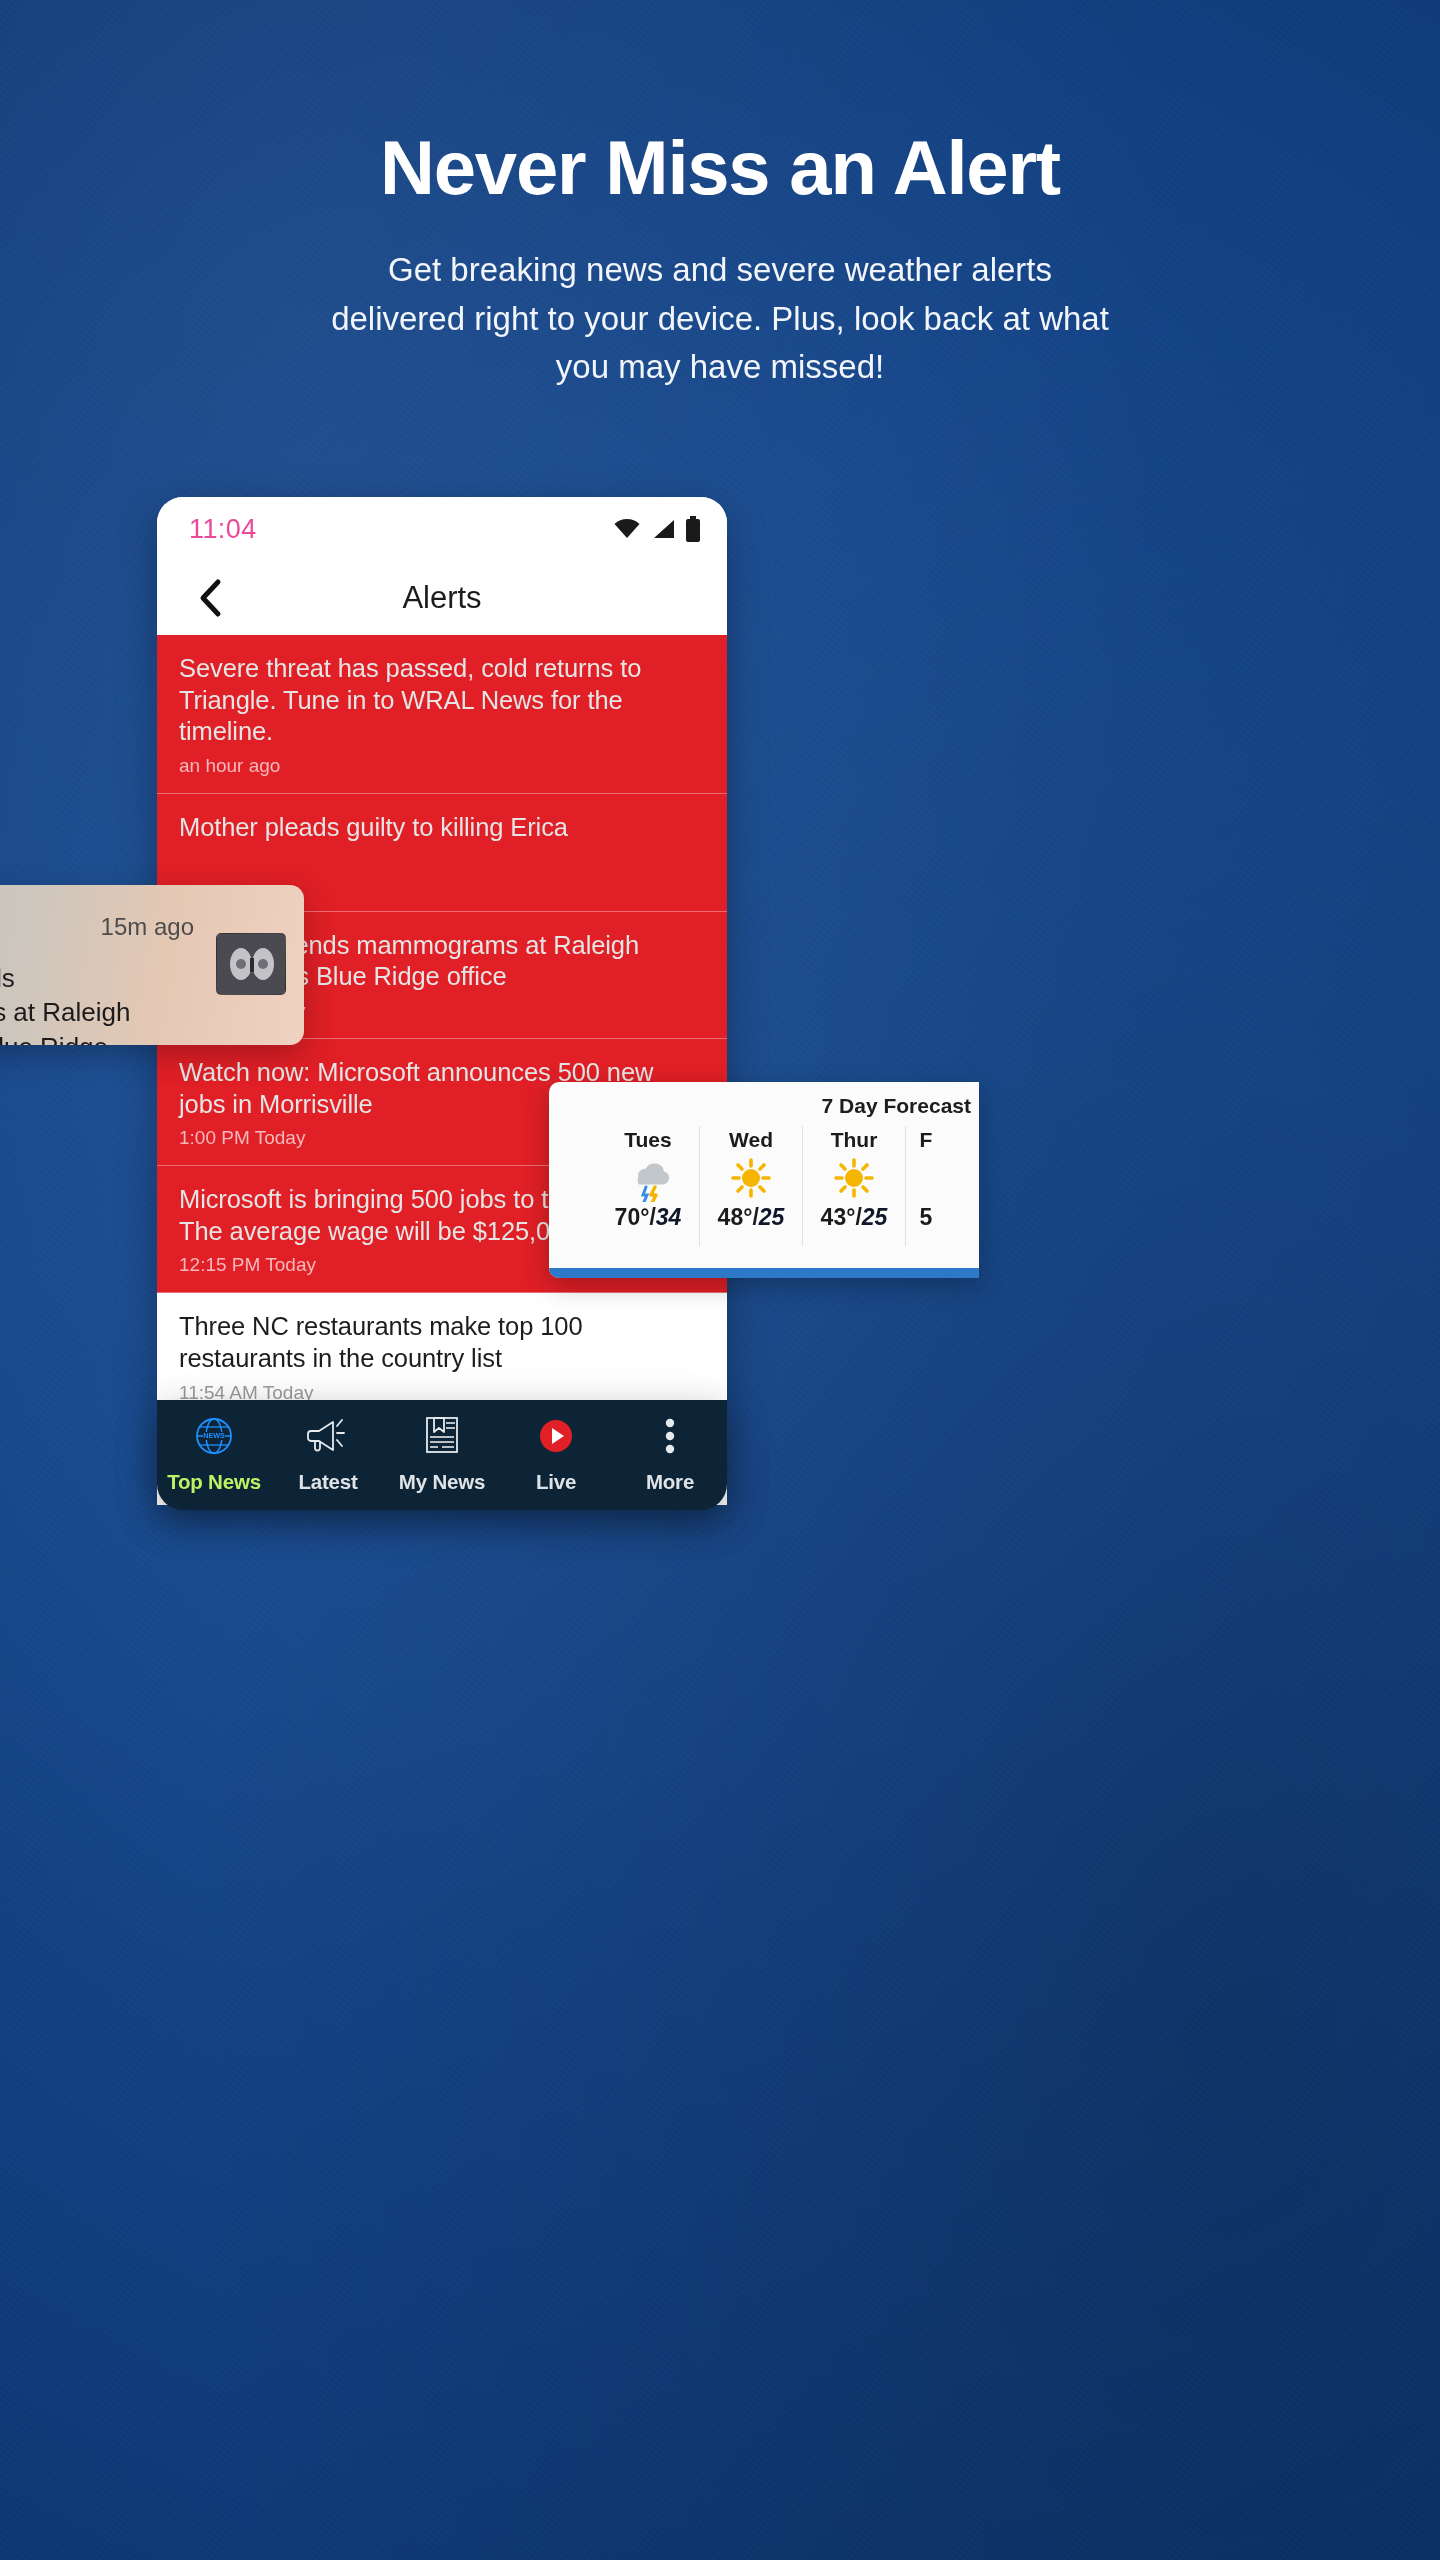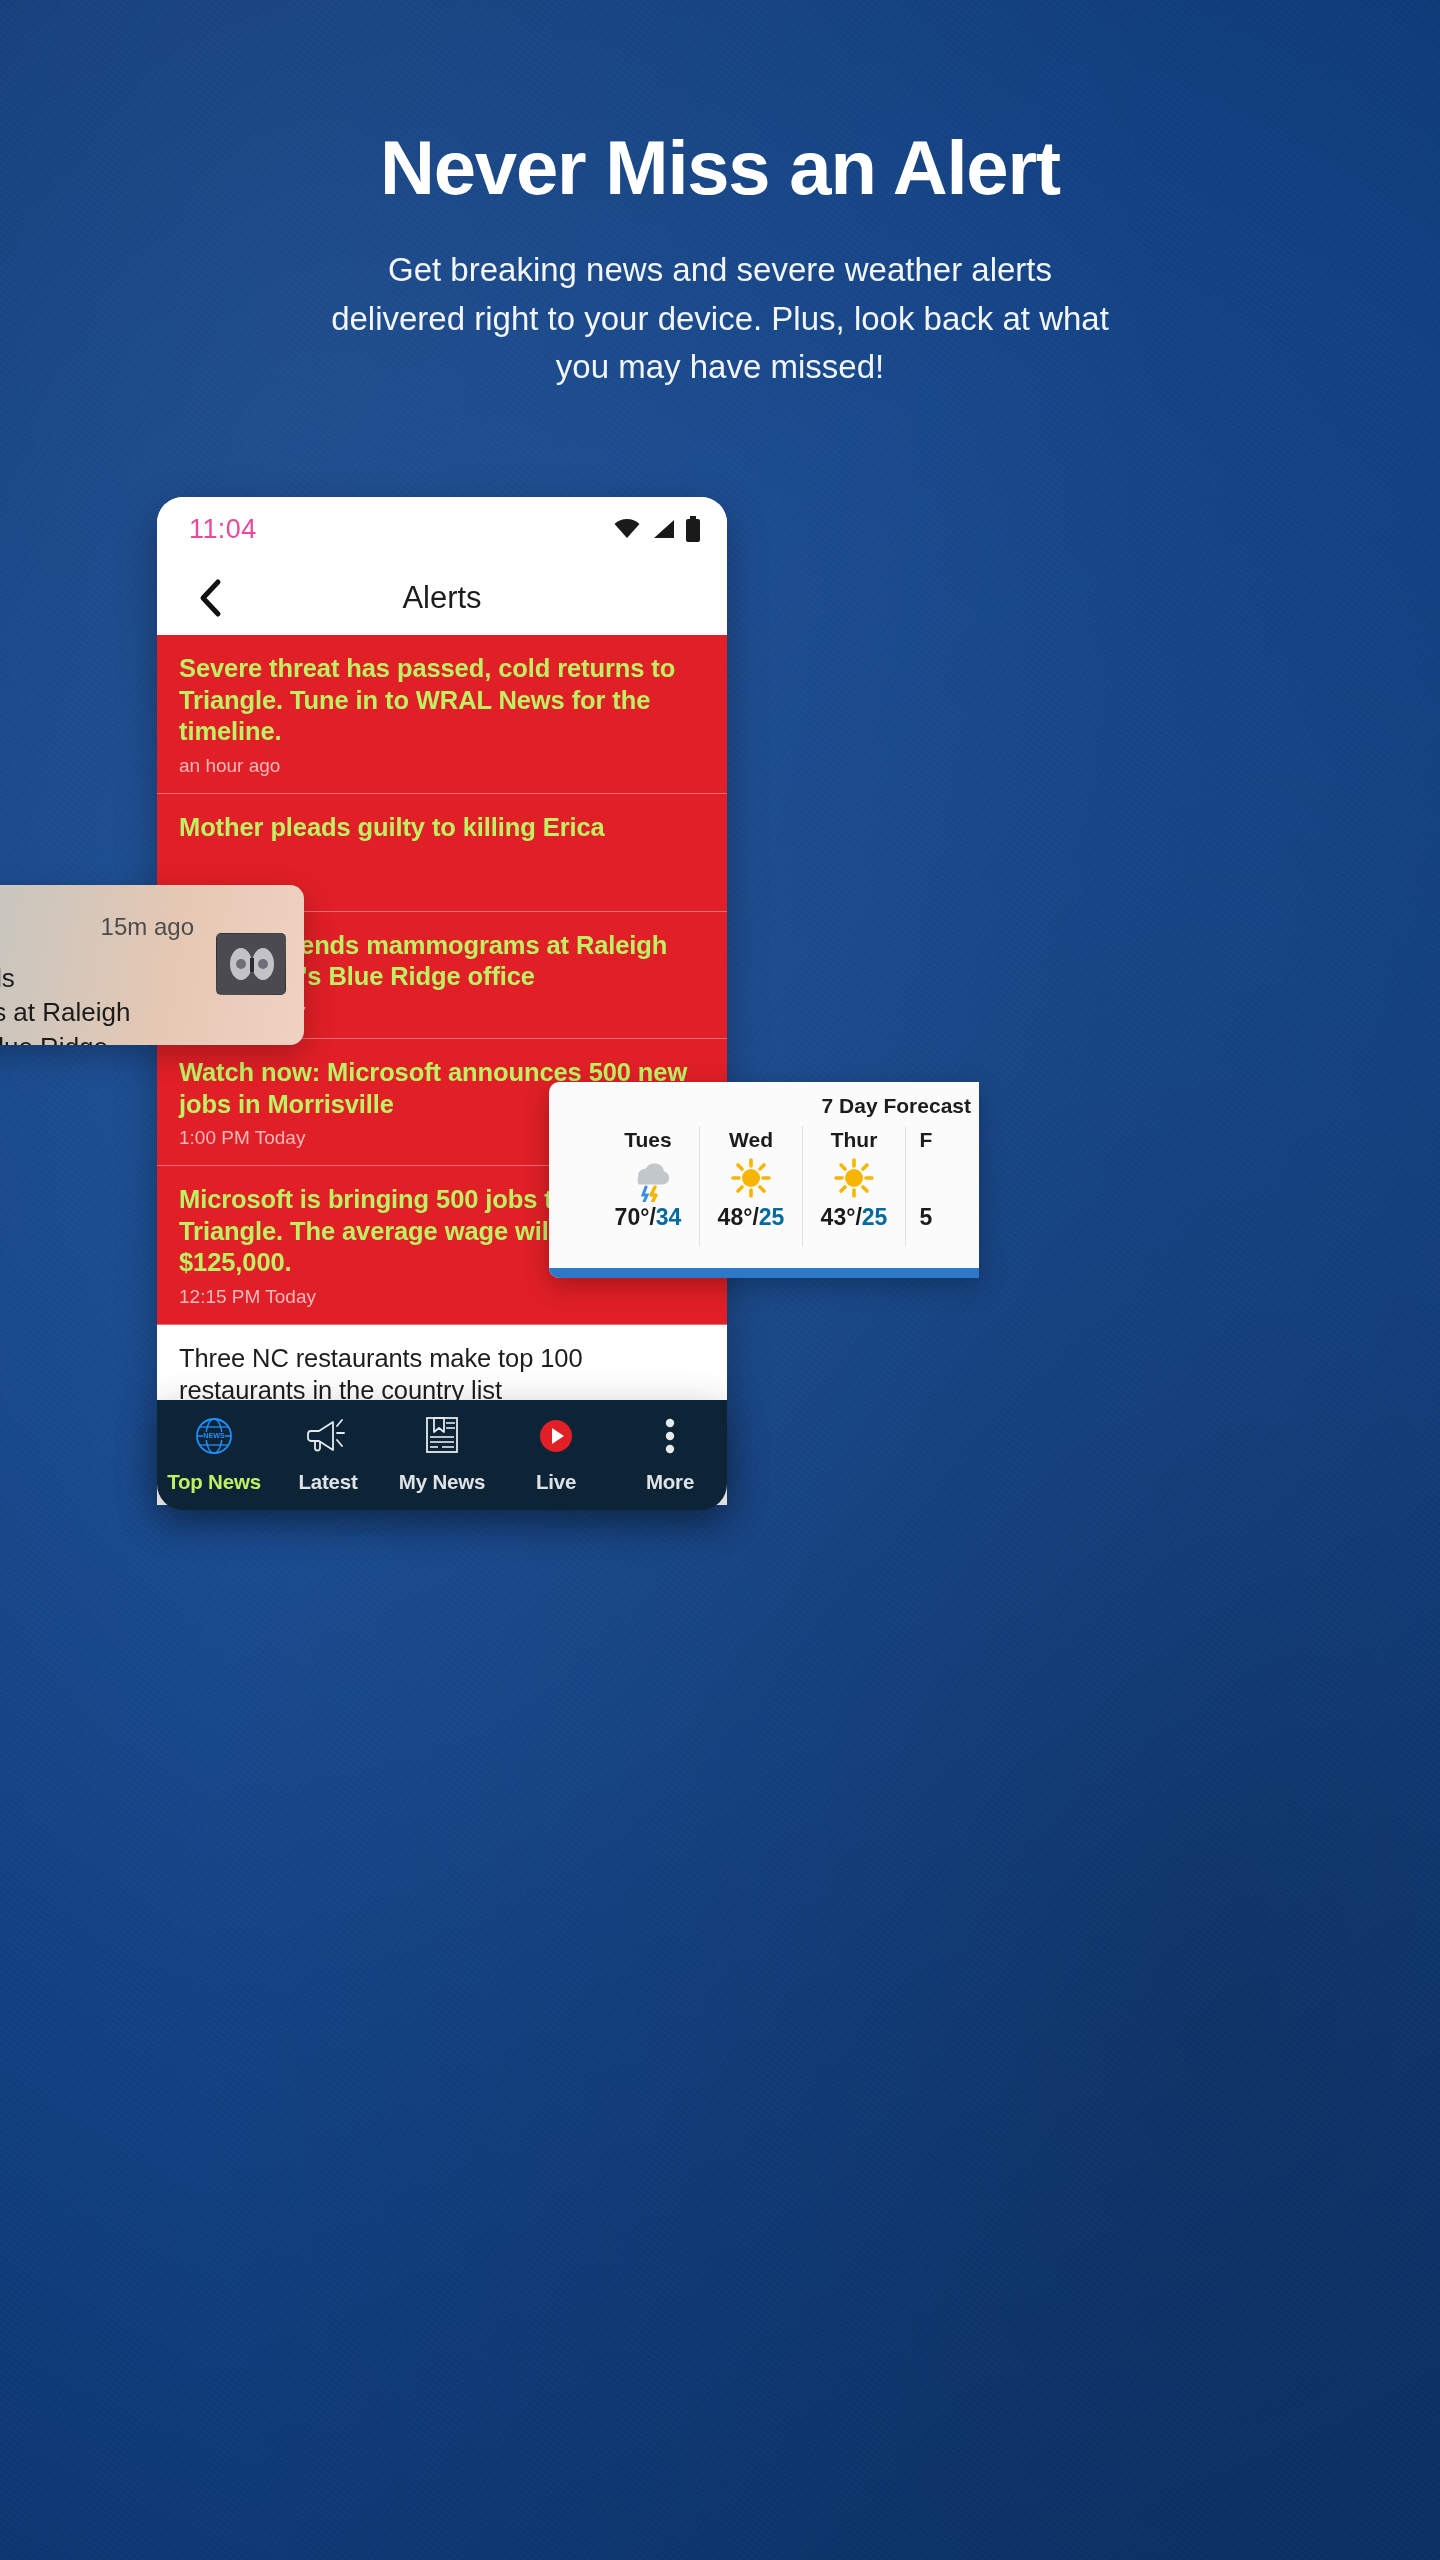--- a/index.html
+++ b/index.html
@@ -68,21 +68,21 @@
   #alert-list{ background:#fff; }
   .alert-row{
     padding:18px 22px 16px 22px;
     border-bottom:1px solid rgba(255,255,255,.35);
   }
   .alert-row.unread{ background:#e01f26; }
   .alert-row.read{ background:#ffffff; border-bottom:1px solid #e2e2e2; }
   .alert-title{
     font-size:25.5px; line-height:1.24; letter-spacing:-.1px;
   }
-  .unread .alert-title{ color:#bef264; font-weight:bold; }
+  .unread .alert-title{ color:#e5e5e5; font-weight:normal; }
   .read .alert-title{ color:#1d1d1d; font-weight:400; }
   .alert-time{ font-size:19px; margin-top:7px; }
   .unread .alert-time{ color:#f5b9bb; }
   .read .alert-time{ color:#9a9a9a; }
 
   
   #bottom-nav{
     position:absolute; left:157px; top:1400px;
     width:570px; height:110px;
     background:#0d2437;
@@ -141,21 +141,21 @@
     padding:12px 8px 8px 0;
   }
   #weather-days{ display:flex; height:120px; }
   .wday{
     flex:0 0 103px; display:flex; flex-direction:column; align-items:center;
     border-right:1px solid #e0e0e0; padding-top:2px;
   }
   .wday-name{ font-size:21px; font-weight:bold; color:#1b1b1b; }
   .wday-icon{ height:52px; display:flex; align-items:center; justify-content:center; }
   .wday-temps{ font-size:23px; font-weight:bold; color:#1b1b1b; }
-  .wday-temps .lo{ color:#0369a1; font-weight:bold; }
+  .wday-temps .lo{ color:#0f172a; font-weight:bold;font-style:italic; }
   #weather-bar{
     position:absolute; left:0; bottom:0; height:10px; width:100%;
     background:#2e78c8;
   }
 </style>
 </head>
 <body>
 
 <div id="backdrop"></div>
 <div id="grain"></div>

